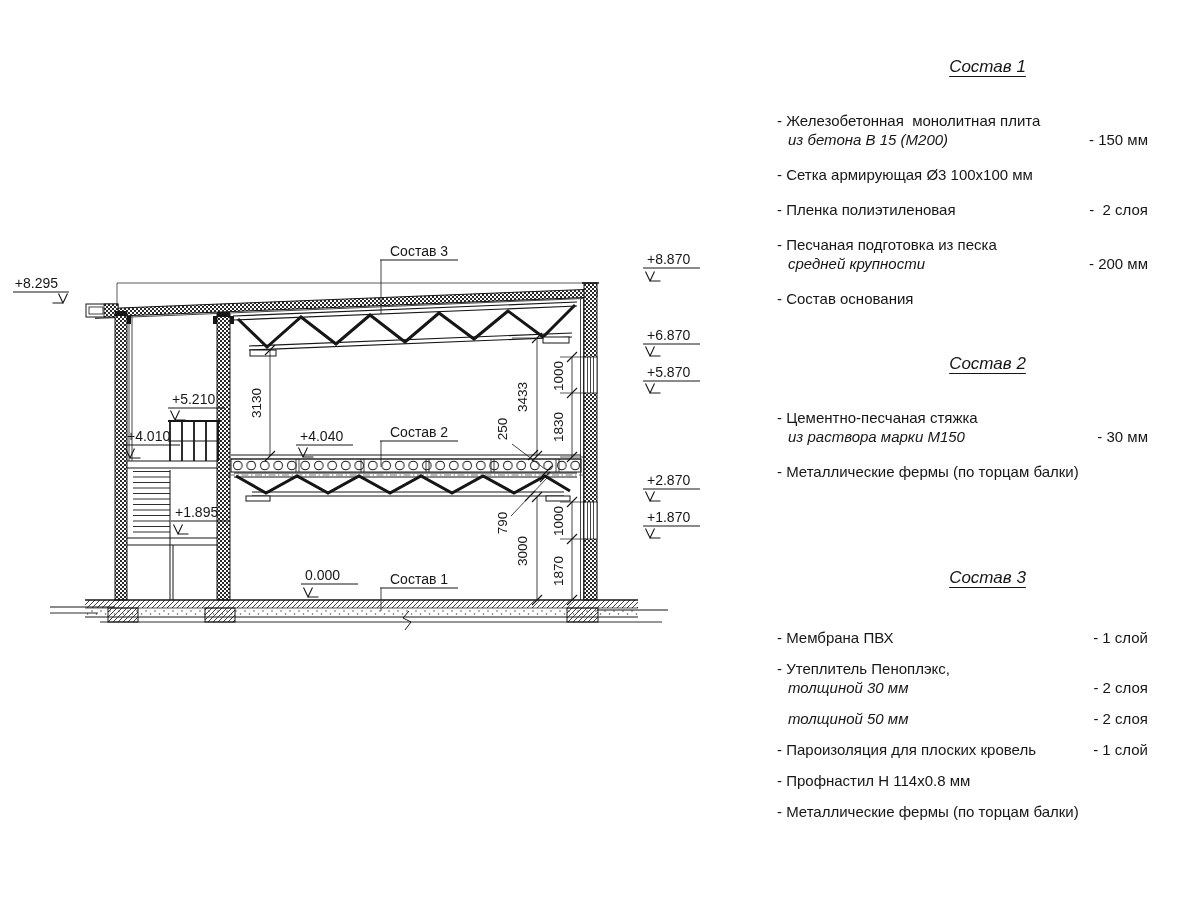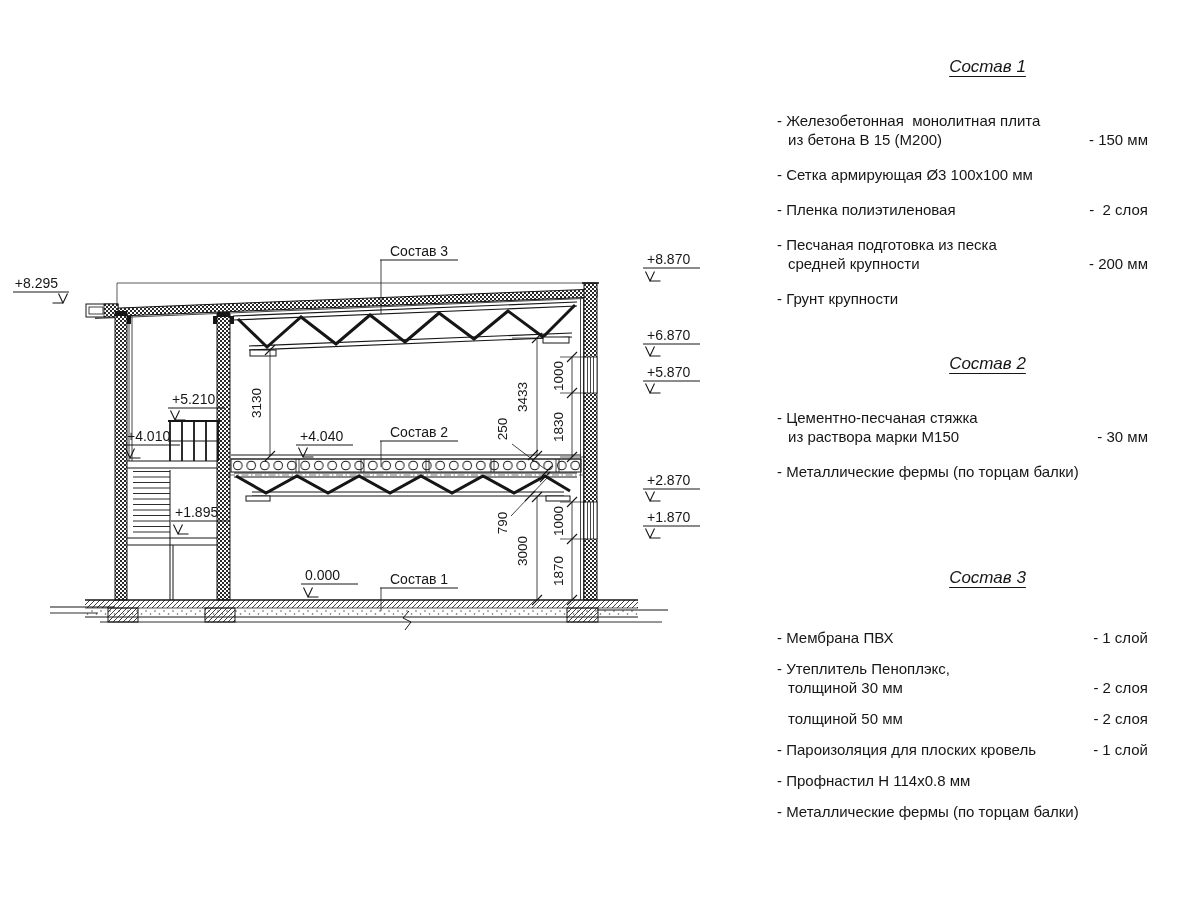--- a/index.html
+++ b/index.html
@@ -16,21 +16,21 @@
   .panel { position:absolute; left:777px; width:371px; }
   .panel-title { display:block; text-align:center; padding-left:50px; font-size:17px; font-style:italic;
                  text-decoration:underline; text-underline-offset:4px; }
   .p1 { top:57px; } .p2 { top:354px; } .p3 { top:568px; }
   .p1 .panel-title, .p2 .panel-title { margin-bottom:34px; }
   .p3 .panel-title { margin-bottom:40px; }
   .item { display:flex; justify-content:space-between; align-items:flex-end; font-size:15px; line-height:19px; }
   .p1 .item, .p2 .item { margin-bottom:16px;gap:40px; }
   .p3 .item { margin-bottom:12px; }
   .l1, .l2, .ival { white-space:pre; }
-  .l2 { padding-left:11px; }
+  .l2 { padding-left:11px;font-style:italic; }
   .ival { padding-left:8px; }
 </style>
 </head>
 <body>
 
 <div id="stage">
 
   <div class="drawing">
   <svg width="760" height="900" viewBox="0 0 760 900">
     <defs>
@@ -332,21 +332,21 @@
     </div>
     <div class="item">
       <div class="itext">
         <div class="l1">- Песчаная подготовка из песка</div>
         <div class="l2">средней крупности</div>
       </div>
       <div class="ival">- 200 мм</div>
     </div>
     <div class="item">
       <div class="itext">
-          <div class="l1">- Грунт крупности</div>
+          <div class="l1">- Состав основания</div>
         </div>
       <div class="ival"></div>
     </div>
   </div>
 
   <div class="panel p2">
     <span class="panel-title">Состав 2</span>
     <div class="item">
       <div class="itext">
         <div class="l1">- Цементно-песчаная стяжка</div>

